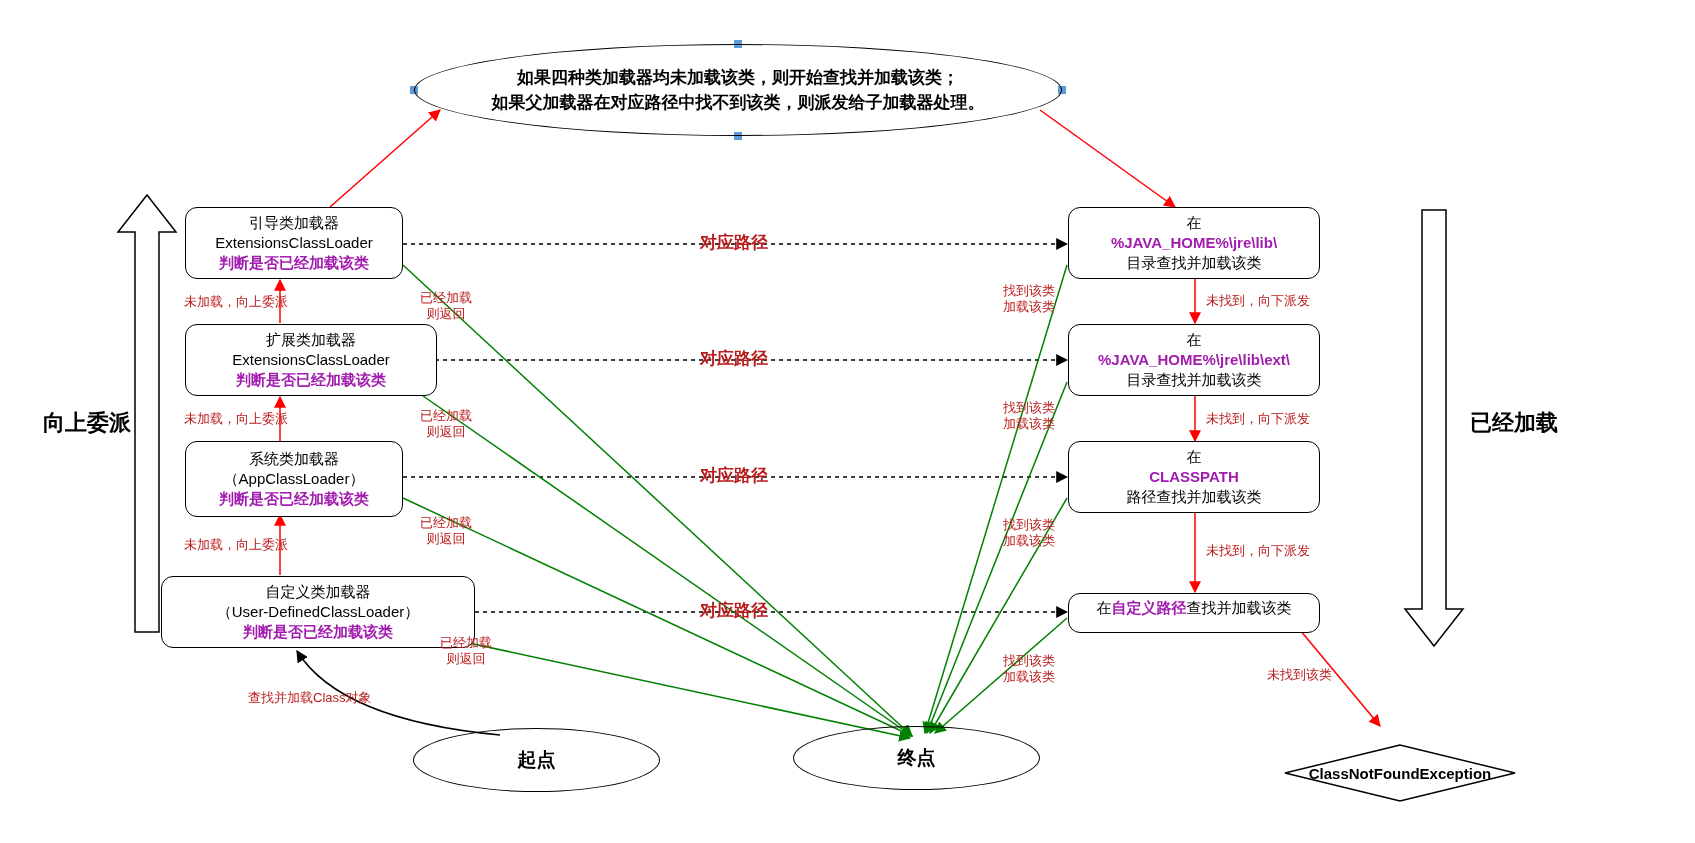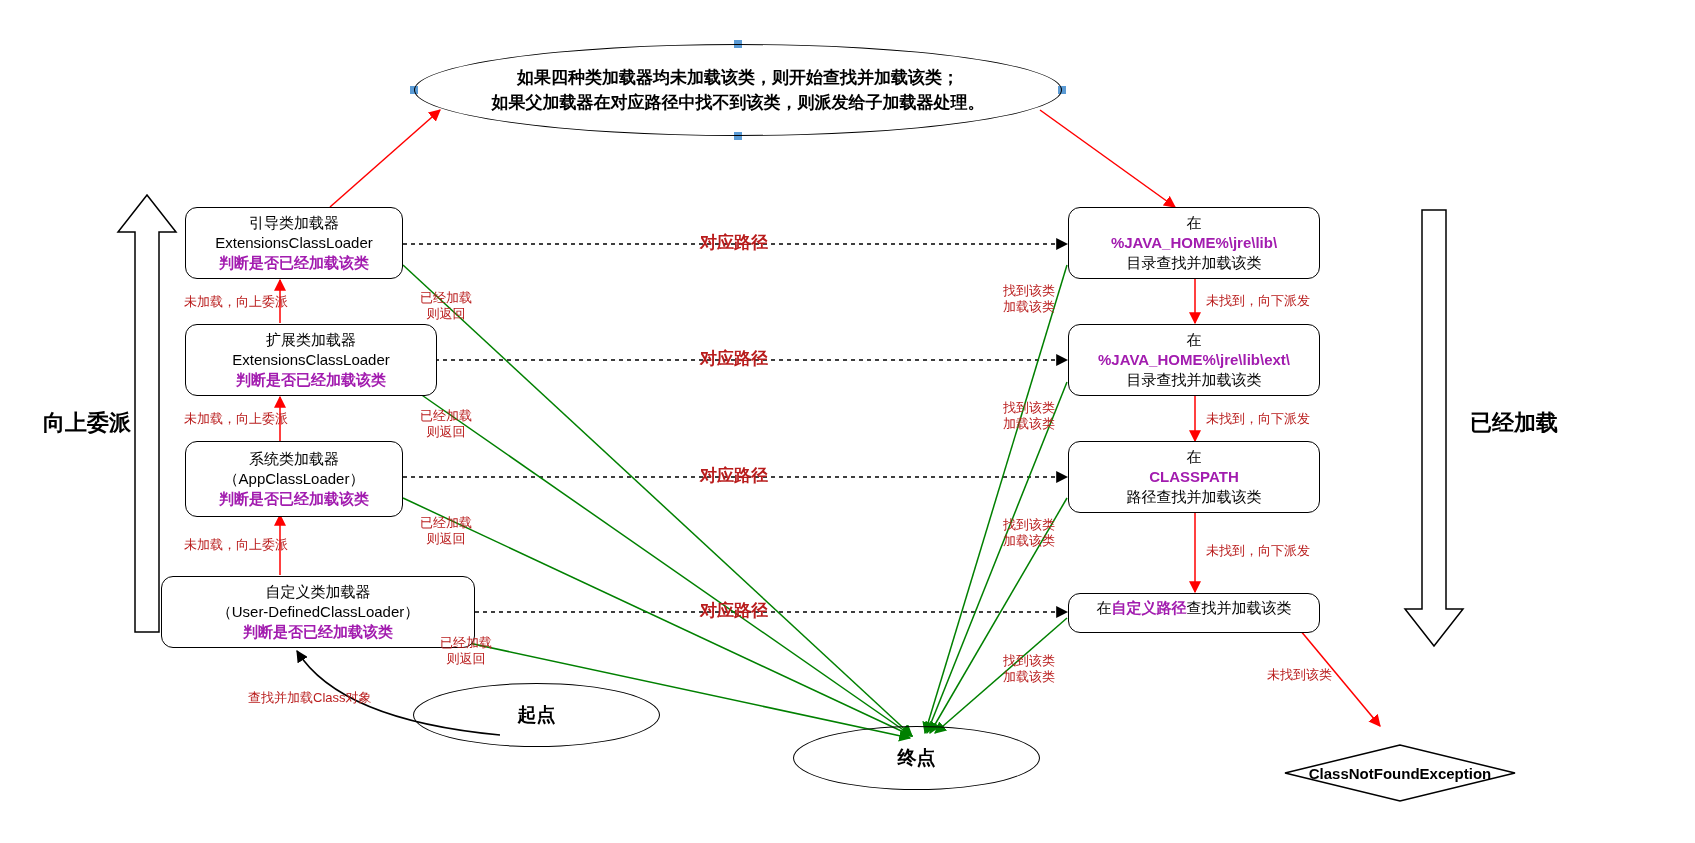--- a/index.html
+++ b/index.html
@@ -232,21 +232,21 @@
 </div>
 <div class="lbl" style="left:1003px; top:653px; text-align:left;">
   <div>找到该类</div>
   <div>加载该类</div>
 </div>
 
 <div class="lbl" style="left:1267px; top:667px;">未找到该类</div>
 
 <div class="lbl" style="left:248px; top:690px;">查找并加载Class对象</div>
 
-<div class="ellipse-sm" style="left:413px; top:683px; width:245px; height:62px;">
+<div class="ellipse-sm" style="left:413px; top:728px; width:245px; height:62px;">
   <span>起点</span>
 </div>
 <div class="ellipse-sm" style="left:793px; top:726px; width:245px; height:62px;">
   <span>终点</span>
 </div>
 
 <div class="diamond" style="left:1285px; top:745px; width:230px; height:56px;">
   <span class="txt">ClassNotFoundException</span>
 </div>
 

